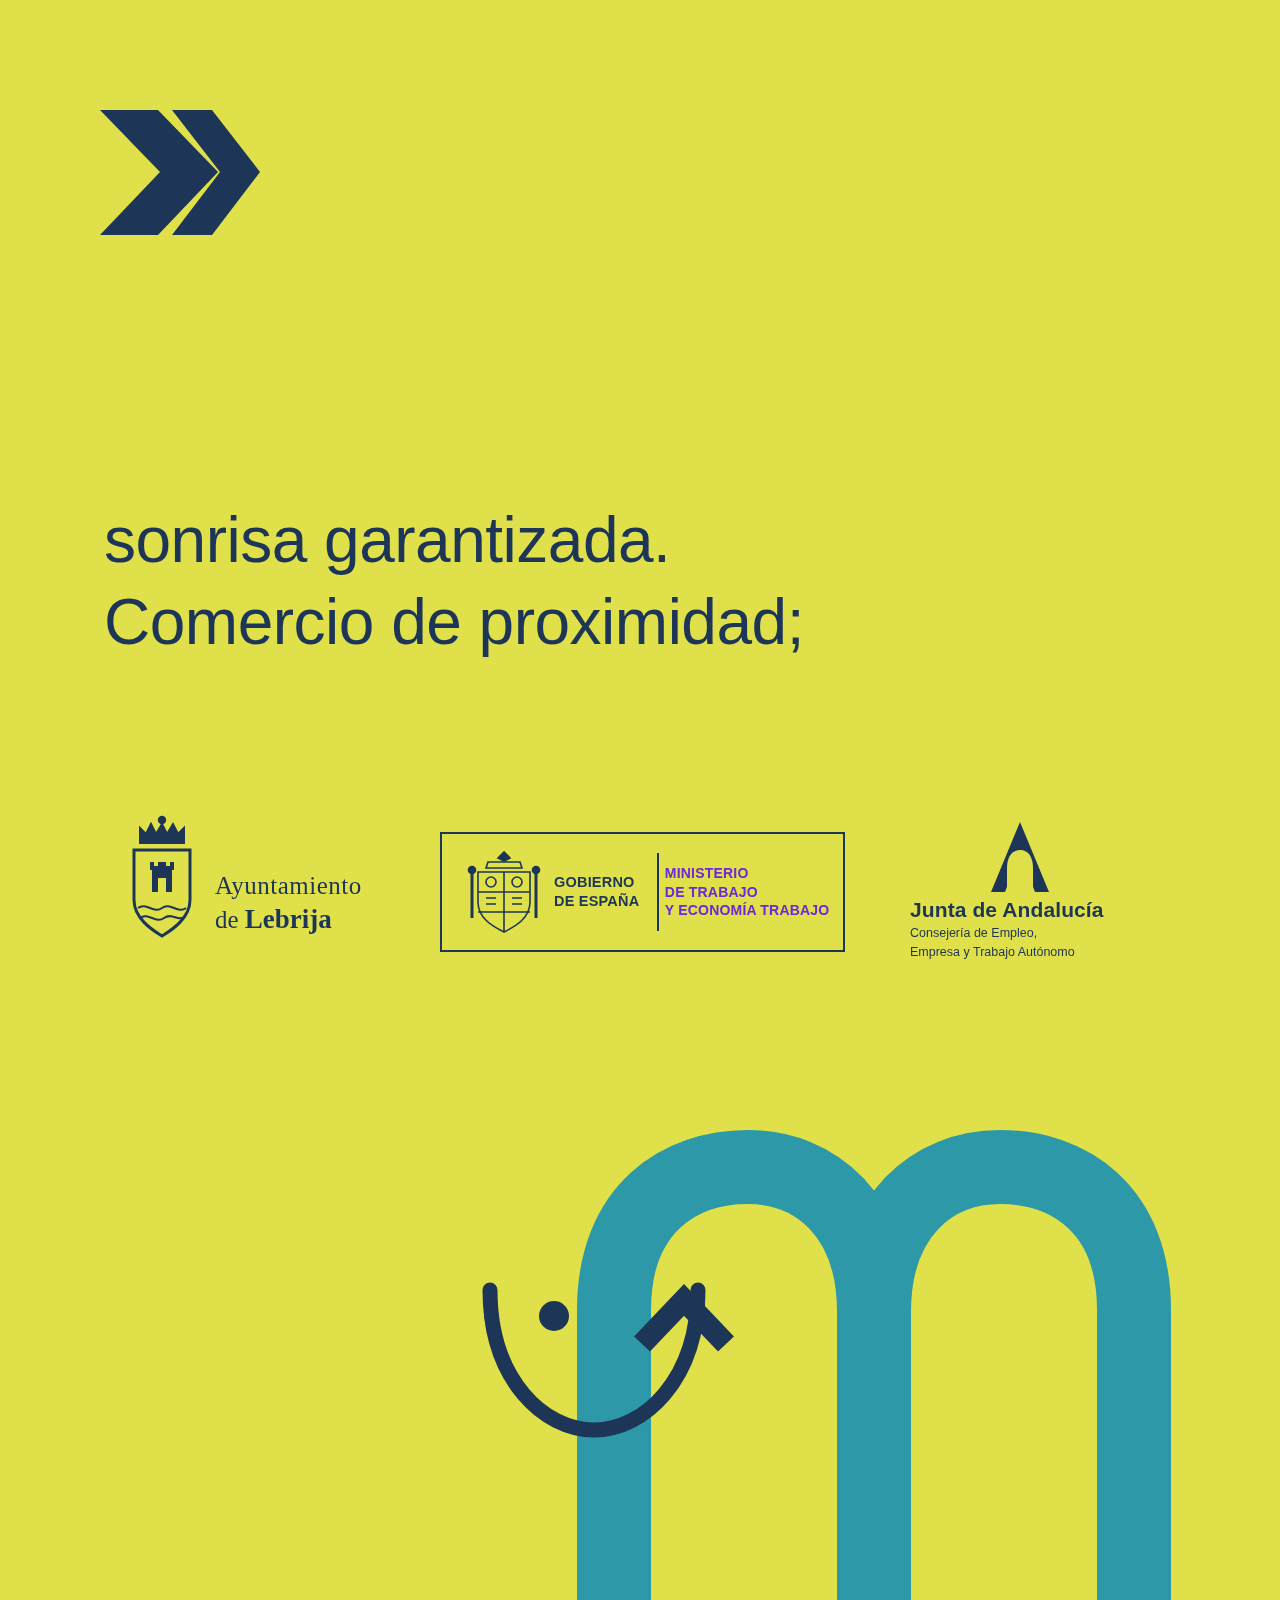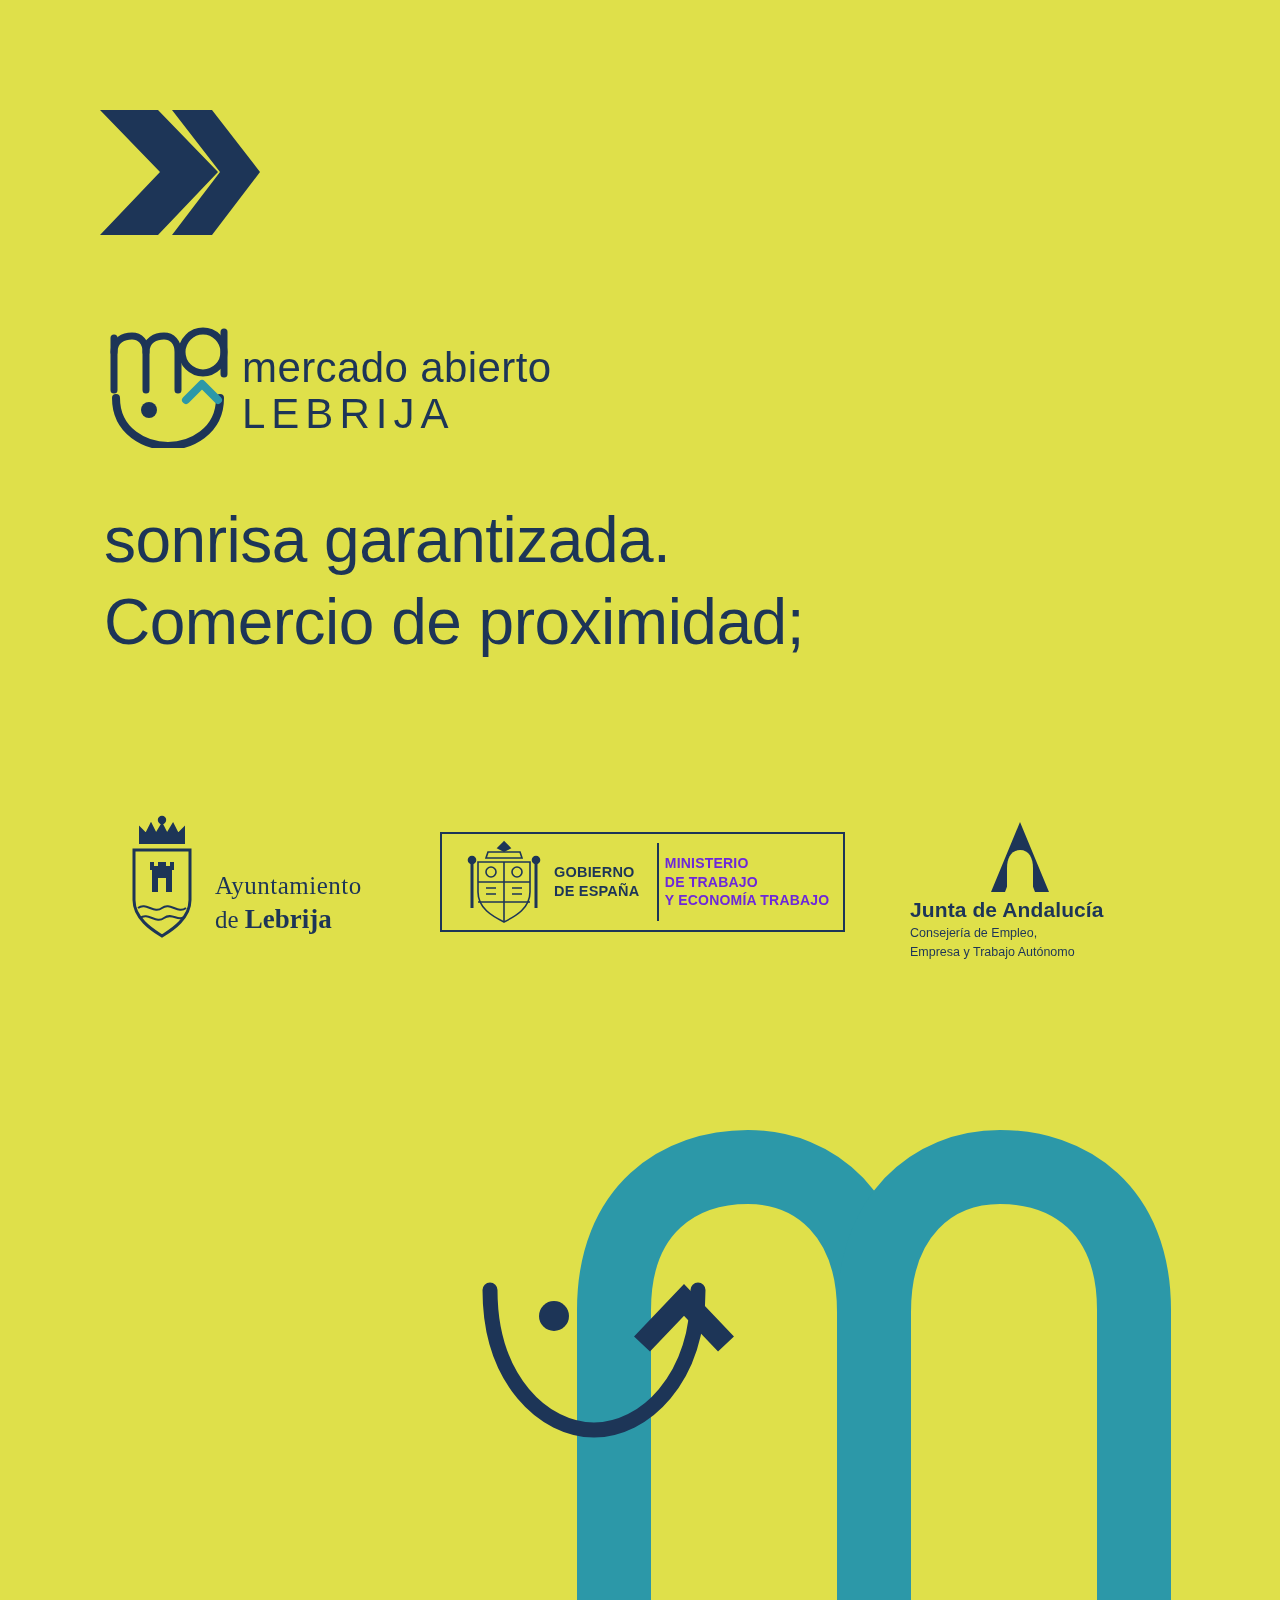--- a/index.html
+++ b/index.html
@@ -102,21 +102,21 @@
   }
   .ayto-l1 { font-size: 25px; letter-spacing: 0.5px;}
   .ayto-l2 { font-size: 25px; margin-top: 4px;}
   .ayto-l2 b { font-size: 27px; }
 
   .logo-gob {
     position: absolute;
     left: 330px;
     top: 22px;
     width: 405px;
-    height: 100px;
+    height: 120px;
     border: 2px solid #1d3557;
     box-sizing: border-box;
   }
   .gob-inner {
     position: absolute;
     inset: 0;
     display: flex;
     align-items: center;
   }
   .gob-shield {
@@ -200,43 +200,20 @@
 
 <div class="poster">
 
   <div class="chevrons">
     <svg viewBox="0 0 160 125" width="160" height="125" aria-hidden="true">
       <path d="M0 0 L58 0 L118 62 L58 125 L0 125 L60 62 Z" fill="#1d3557"></path>
       <path d="M72 0 L112 0 L160 62 L112 125 L72 125 L120 62 Z" fill="#1d3557"></path>
     </svg>
   </div>
 
-  <div class="ma-logo">
-    <div class="ma-mark">
-      <svg viewBox="0 0 130 130" width="130" height="130" aria-hidden="true">
-        <g fill="none" stroke="#1d3557" stroke-width="7" stroke-linecap="round">
-
-          <path d="M12 20 L12 72"></path>
-          <path d="M12 34 C12 22, 22 18, 30 18 C38 18, 44 24, 44 34 L44 72"></path>
-          <path d="M44 34 C44 22, 54 18, 62 18 C70 18, 76 24, 76 34 L76 72"></path>
-
-          <circle cx="101" cy="34" r="21"></circle>
-          <path d="M122 14 L122 56"></path>
-
-          <path d="M14 80 C14 114, 44 128, 66 128 C88 128, 118 114, 118 80" stroke-width="8"></path>
-        </g>
-        <circle cx="47" cy="92" r="8" fill="#1d3557"></circle>
-        <path d="M84 82 L100 66 L116 82" fill="none" stroke="#2c98a8" stroke-width="8" stroke-linecap="round" stroke-linejoin="round"></path>
-      </svg>
-    </div>
-    <div class="ma-words">
-      <div class="ma-line1">mercado abierto</div>
-      <div class="ma-line2">LEBRIJA</div>
-    </div>
-  </div>
 
   <div class="headline">
     <div>sonrisa garantizada.</div>
     <div>Comercio de proximidad;</div>
   </div>
 
   <div class="logos">
 
     <div class="logo-ayto">
       <svg width="90" height="135" viewBox="0 0 90 135" aria-hidden="true">

